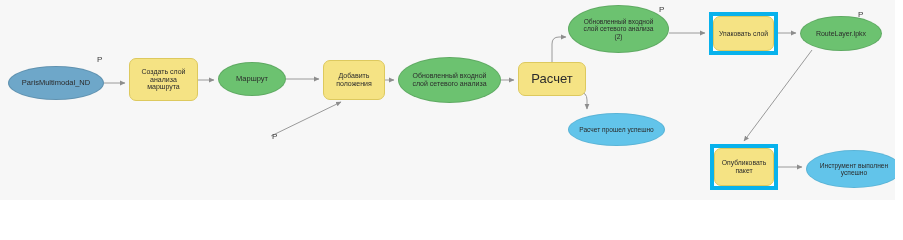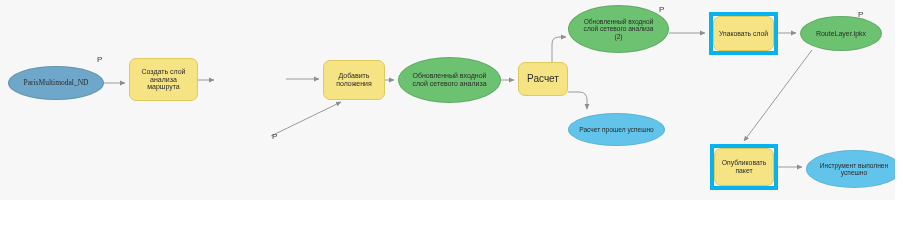--- a/index.html
+++ b/index.html
@@ -42,21 +42,21 @@
   .node .lbl {
     display: block;
     padding: 0 3px;
     white-space: pre-line;
   }
   
   .node.ellipse {
     border-radius: 50%;
     border: 1px solid rgba(0,0,0,0.12);
   }
-  .node.var-blue   { background: #6ea7c9; font-family: Liberation Serif, serif; }
+  .node.var-blue   { background: #6ea7c9; }
   .node.var-green  { background: #6cc270; }
   .node.msg-blue   { background: #62c4ea; border-color: rgba(0,0,0,0.08); }
   
   .node.tool {
     background: #f5e384;
     border: 1px solid #ddc95e;
     border-radius: 7px;
   }
   
   .sel-frame {
@@ -116,33 +116,36 @@
   <div class="node ellipse var-blue" style="left:8px; top:66px; width:96px; height:34px; font-size:7.5px;">
     <span class="lbl">ParisMultimodal_ND</span>
   </div>
 
   <div class="node tool" style="left:129px; top:58px; width:69px; height:43px; font-size:7px;">
     <span class="lbl">Создать слой
 анализа
 маршрута</span>
   </div>
 
+  <div class="node ellipse var-green" style="left:218px; top:62px; width:68px; height:34px; font-size:7.5px;">
+    <span class="lbl">Маршрут</span>
+  </div>
 
   <div class="node tool" style="left:323px; top:60px; width:62px; height:40px; font-size:7px;">
     <span class="lbl">Добавить
 положения</span>
   </div>
 
 
   <div class="node ellipse var-green" style="left:398px; top:57px; width:103px; height:46px; font-size:7px;">
     <span class="lbl">Обновленный входной
 слой сетевого анализа</span>
   </div>
 
-  <div class="node tool" style="left:518px; top:62px; width:50px; height:34px; font-size:10px;">
+  <div class="node tool" style="left:518px; top:62px; width:68px; height:34px; font-size:13px;">
     <span class="lbl">Расчет</span>
   </div>
 
   <div class="node ellipse var-green" style="left:568px; top:5px; width:101px; height:48px; font-size:6.6px;">
     <span class="lbl">Обновленный входной
 слой сетевого анализа
 (2)</span>
   </div>
 
   <div class="node ellipse msg-blue" style="left:568px; top:113px; width:97px; height:33px; font-size:6.6px;">

